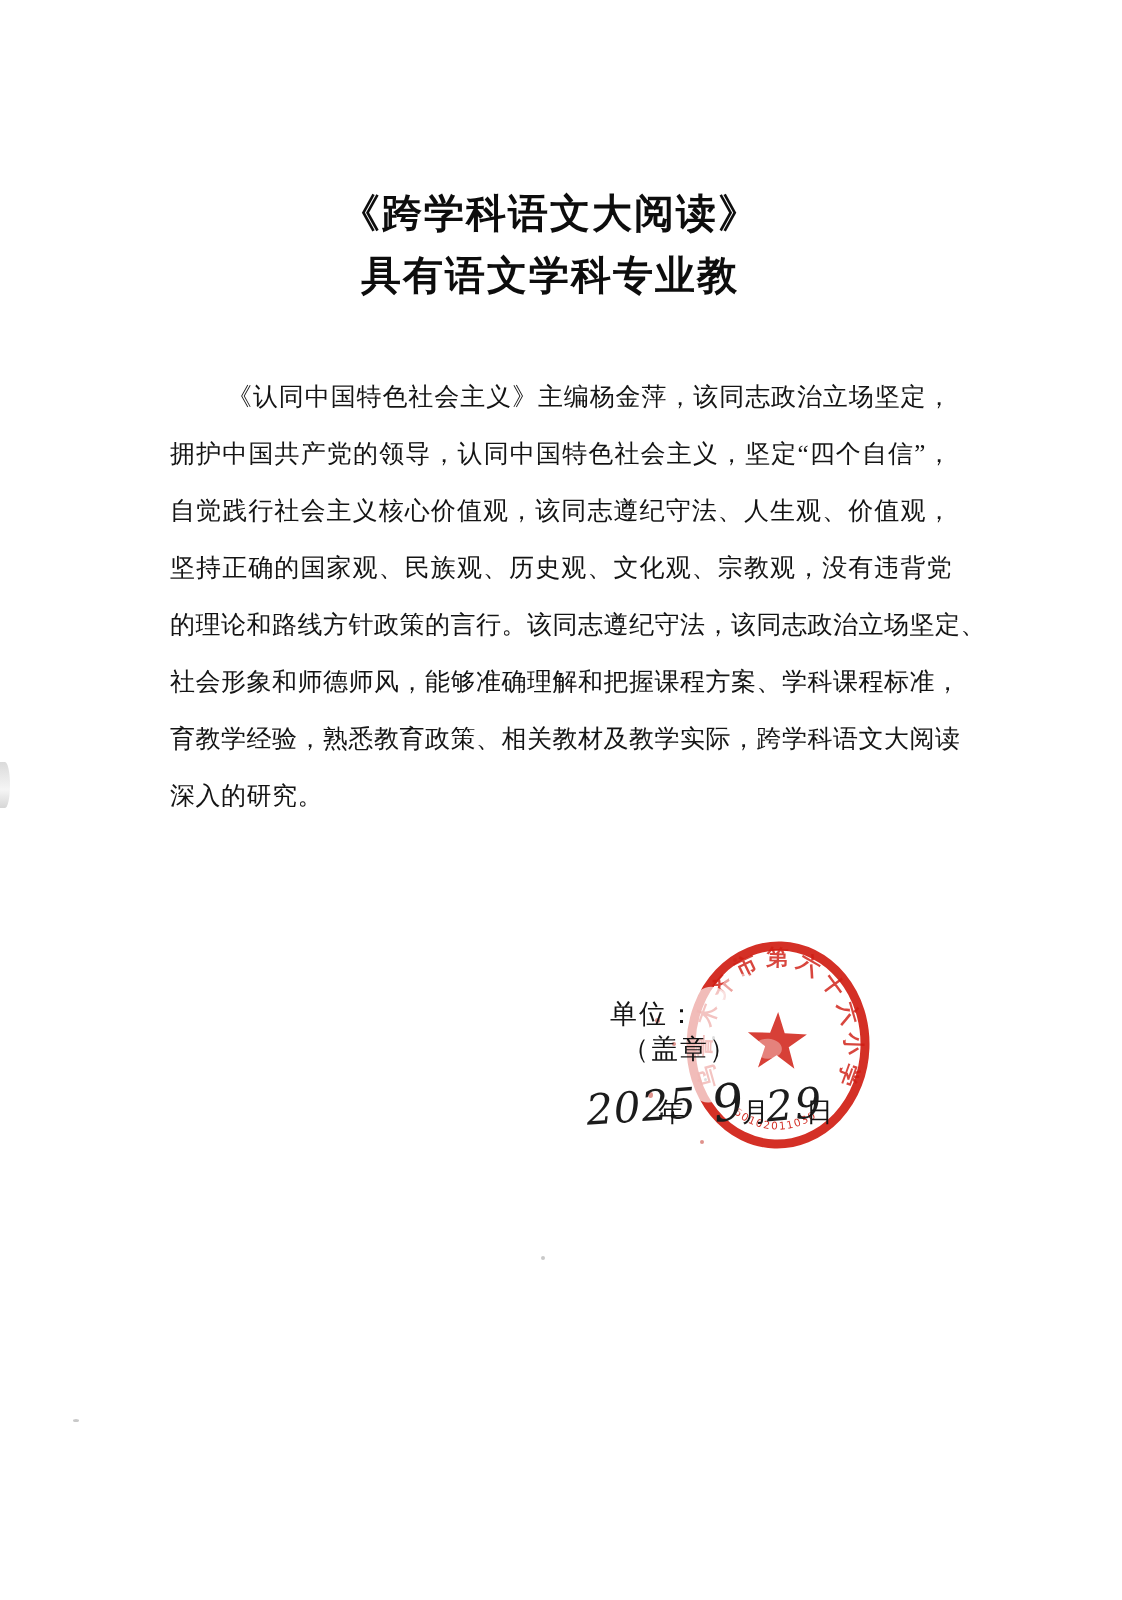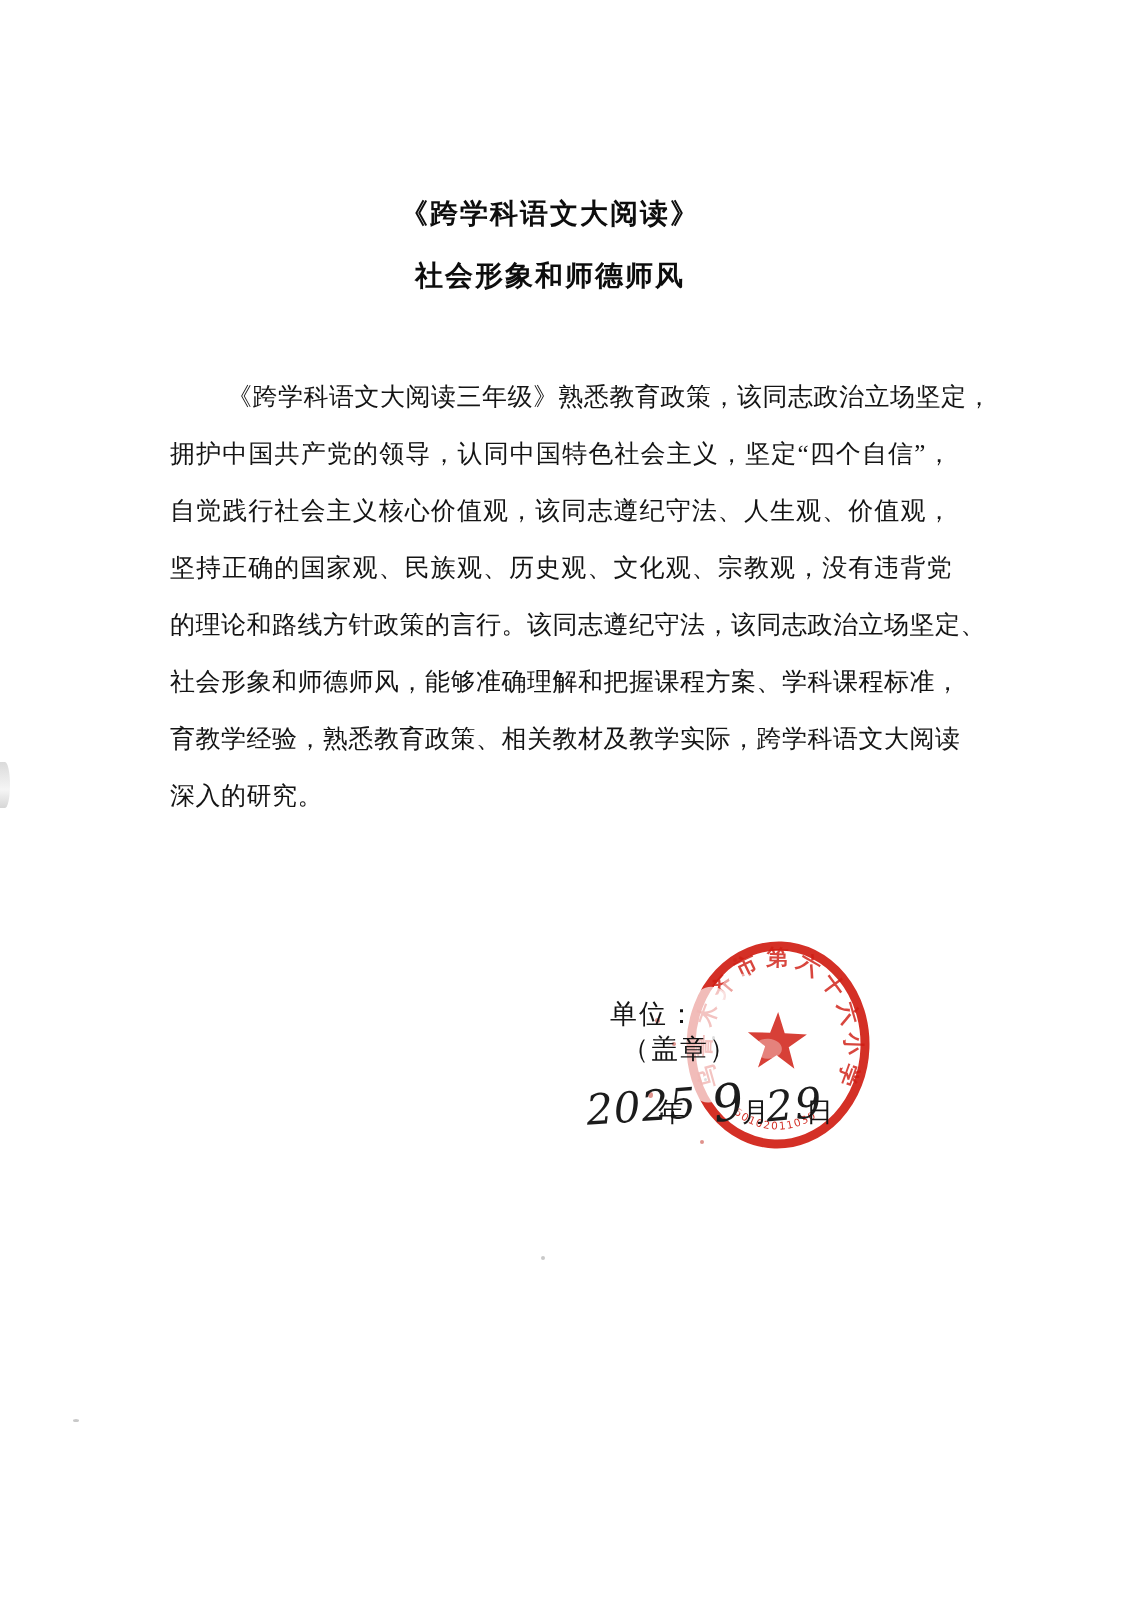--- a/index.html
+++ b/index.html
@@ -10,21 +10,21 @@
     font-family: "Liberation Serif", serif;
     color: #161616;
     overflow: hidden;
   }
 
   
   .doc-title {
     position: absolute;
     left: 0; top: 183px; width: 1100px;
     text-align: center;
-    font-size: 28px; font-weight: 700;
+    font-size: 40px; font-weight: 700;
     line-height: 62px; letter-spacing: 2px;
     color: #0d0d0d;
   }
 
   
   .doc-body {
     position: absolute;
     left: 170px; top: 368px; width: 782px;
   }
   .body-line {
@@ -98,25 +98,25 @@
     width: 10px; height: 46px; z-index: 1;
     background: linear-gradient(180deg, rgba(150,150,150,.35), rgba(190,190,190,.15) 60%, rgba(120,120,120,.3));
     border-radius: 0 60% 60% 0;
   }
 </style>
 </head>
 <body>
 
 <div class="doc-title">
   <div>《跨学科语文大阅读》</div>
-  <div>社会形象和师德师风</div>
+  <div>具有语文学科专业教</div>
 </div>
 
 <div class="doc-body" id="doc-body">
-    <div class="body-line first">《跨学科语文大阅读三年级》熟悉教育政策，该同志政治立场坚定，</div>
+    <div class="body-line first">《认同中国特色社会主义》主编杨金萍，该同志政治立场坚定，</div>
     <div class="body-line">拥护中国共产党的领导，认同中国特色社会主义，坚定“四个自信”，</div>
     <div class="body-line">自觉践行社会主义核心价值观，该同志遵纪守法、人生观、价值观，</div>
     <div class="body-line">坚持正确的国家观、民族观、历史观、文化观、宗教观，没有违背党</div>
     <div class="body-line">的理论和路线方针政策的言行。该同志遵纪守法，该同志政治立场坚定、</div>
     <div class="body-line">社会形象和师德师风，能够准确理解和把握课程方案、学科课程标准，</div>
     <div class="body-line">育教学经验，熟悉教育政策、相关教材及教学实际，跨学科语文大阅读</div>
     <div class="body-line last">深入的研究。</div>
   </div>
 
 <div class="sig-label sig-unit">单位：</div>

